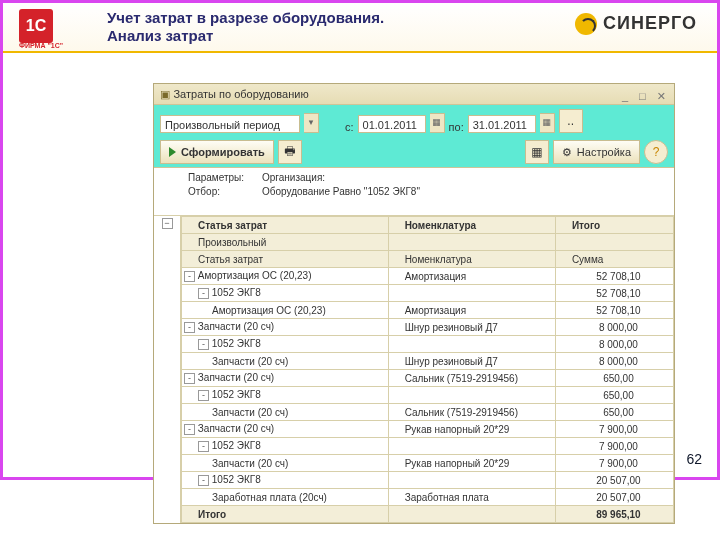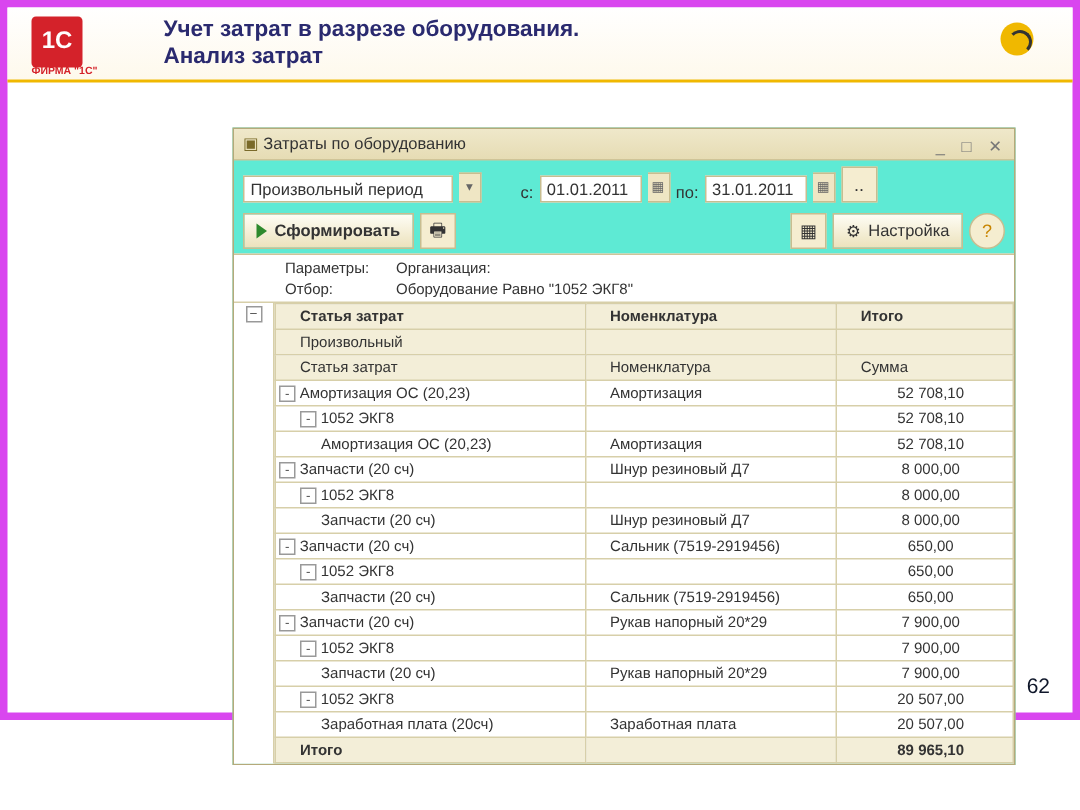--- a/index.html
+++ b/index.html
@@ -1,16 +1,16 @@
 <!DOCTYPE html>
 <html><head>
 <meta charset="utf-8">
 <style>
 html,body{margin:0;padding:0;width:720px;height:540px;font-family:Arial,Helvetica,sans-serif;background:#fff;overflow:hidden}
-.slide{position:relative;width:720px;height:480px;border:5px solid #d946ef;box-sizing:border-box}
+.slide{position:relative;width:720px;height:480px;border:3px solid #d946ef;box-sizing:border-box}
 .topbar{height:48px;background:linear-gradient(#fff,#fef9ec);border-bottom:2px solid #f0b800;position:relative}
 .logo-1c{position:absolute;left:16px;top:6px;width:68px;height:40px}
 .logo-1c .badge{width:34px;height:34px;background:#d4222a;border-radius:3px;display:inline-block;position:relative}
 .logo-1c .badge:before{content:"1C";position:absolute;color:#fff;font:bold 16px/34px Arial;width:100%;text-align:center}
 .logo-1c .txt{position:absolute;left:0;top:33px;font:bold 7px Arial;color:#d4222a}
 .title{position:absolute;left:104px;top:6px;font:bold 15px/18px Arial;color:#2a2a6f}
 .logo-sin{position:absolute;right:20px;top:10px;font:bold 18px Arial;color:#333;letter-spacing:1px}
 .logo-sin .sw{display:inline-block;width:22px;height:22px;background:#f0b800;border-radius:50%;vertical-align:middle;margin-right:6px;position:relative}
 .logo-sin .sw:before{content:"";position:absolute;left:5px;top:5px;width:12px;height:12px;border:2px solid #333;border-radius:50%;border-left-color:transparent;border-bottom-color:transparent}
 .winwrap{position:absolute;left:150px;top:80px;width:520px;background:#5eead4;border:1px solid #b5a97a;font-size:11px;color:#333}
@@ -32,37 +32,37 @@
 .hdr td{background:#f3eed8;font-weight:bold}
 .hdr2 td{background:#f3eed8}
 .lvl1{padding-left:2px!important}
 .lvl2{padding-left:16px!important}
 .lvl3{padding-left:30px!important}
 .tot td{background:#f3eed8;font-weight:bold}
 .outl{width:26px;background:#fff;border-right:1px solid #d7cfa9;font-size:9px;color:#888;text-align:center}
 .outl div{height:15px;line-height:15px}
 .sq{display:inline-block;width:9px;height:9px;border:1px solid #999;line-height:8px;font-size:9px;text-align:center;color:#555;background:#fff}
 .pagenum{position:absolute;right:15px;bottom:10px;font:14px Arial;color:#0f172a}
-.param{padding:3px 6px 0 34px;background:#fff;border-bottom:1px solid #d7cfa9}
+.param{padding:3px 6px 16px 34px;background:#fff;border-bottom:1px solid #d7cfa9}
 .param div{font-size:10px;line-height:14px}
 .param .lab{display:inline-block;width:74px}
 </style>
 </head>
 <body>
 
 <div class="slide">
   <div class="topbar">
     <div class="logo-1c">
       <span class="badge"></span>
       <span class="txt">ФИРМА "1С"</span>
     </div>
     <div class="title" style="white-space:pre-line">Учет затрат в разрезе оборудования.
 Анализ затрат</div>
     <div class="logo-sin">
-      <span class="sw"></span>
+      <span class="sw"></span><span>СИНЕРГО</span>
     </div>
   </div>
 
   <div class="winwrap">
     <div class="wintitle">
       <span style="color:#7a6a2a">▣</span>
       <span>Затраты по оборудованию</span>
       <span class="wicons">
         <span>_</span>
         <span>□</span>

